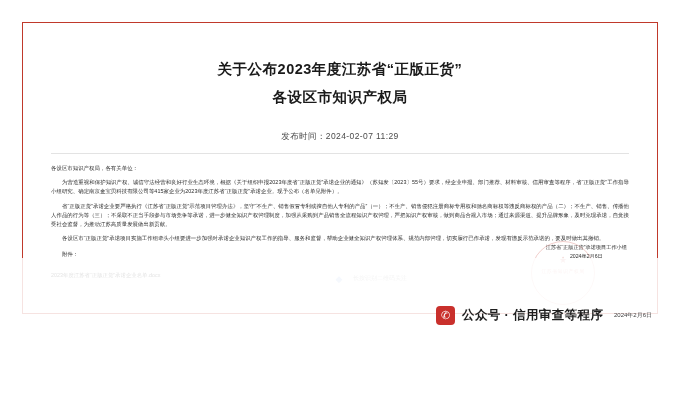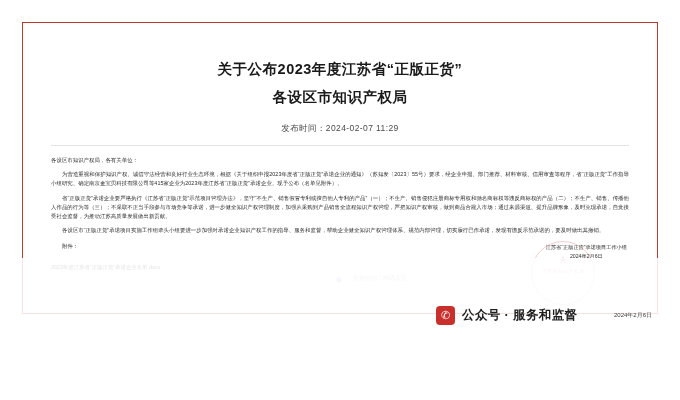--- a/index.html
+++ b/index.html
@@ -45,21 +45,21 @@
     font-size: 14.5px;
     font-weight: bold;
     color: #1a1a1a;
     line-height: 28px;
     letter-spacing: 0.5px;
   }
   .pubtime {
     text-align: center;
     font-size: 8.5px;
     color: #4a4a4a;
-    margin-top: 12px;
+    margin-top: 20px;
     letter-spacing: 0.4px;
   }
   .divider {
     margin: 10px 0 0 0;
     border-top: 1px solid #e3e3e3;
   }
   .body-block {
     margin-top: 10px;
   }
   .para {
@@ -233,18 +233,18 @@
 
       <div class="footer-ghost">长按识别二维码关注</div>
 
     </div>
   </div>
 
   <div class="overlay-bar"></div>
 
   <div class="wechat-row">
     <div class="wechat-badge">✆</div>
-    <div class="wechat-text">公众号 · 服务和监督</div>
+    <div class="wechat-text">公众号 · 信用审查等程序</div>
   </div>
 
   <div class="bottom-date">2024年2月6日</div>
 
 </div>
 
 </body></html>

